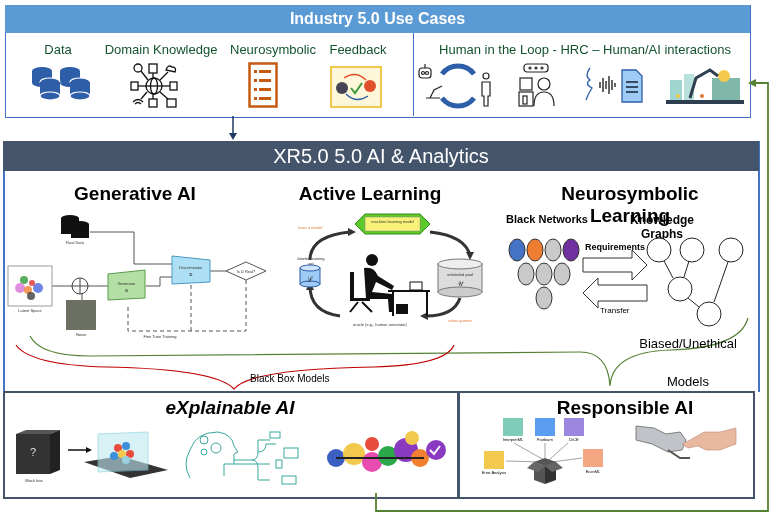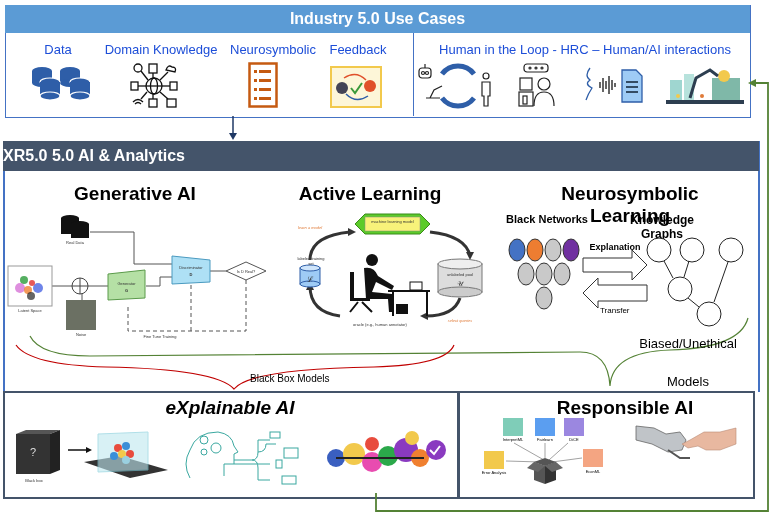--- a/index.html
+++ b/index.html
@@ -1,21 +1,21 @@
 <!DOCTYPE html>
 <html><head>
 <meta charset="utf-8">
 <style>
   html, body { margin:0; padding:0; background:#ffffff; }
   body { width:774px; height:514px; position:relative; overflow:hidden; font-family:"Liberation Sans", sans-serif; }
   .abs { position:absolute; }
   .hdr-blue { background:#5b9bd5; color:#fff; font-weight:bold; font-size:16px; text-align:center; }
-  .hdr-dark { background:#44546a; color:#fff; font-weight:bold; font-size:16px; }
+  .hdr-dark { background:#44546a; color:#fff; font-weight:normal; font-size:20px; text-align:center; }
   .title-b { font-weight:bold; font-size:19px; color:#000; text-align:center; }
-  .lbl { font-size:13px; color:#1d4ed8; text-align:center; }
+  .lbl { font-size:13px; color:#14532d; text-align:center; }
   .small { font-size:4px; color:#333; text-align:center; }
   svg { position:absolute; overflow:visible; }
 </style>
 </head>
 <body>
 
 <div class="abs" style="left:5px;top:5px;width:744px;height:111px;border:1px solid #4472c4;"></div>
 <div class="abs hdr-blue" style="left:5px;top:5px;width:745px;height:28px;line-height:28px;">Industry 5.0 Use Cases</div>
 <div class="abs" style="left:413px;top:33px;width:1px;height:83px;background:#4472c4;"></div>
 
@@ -272,21 +272,21 @@
     <circle cx="680" cy="289" r="12"></circle>
       <circle cx="709" cy="314" r="12"></circle>
   </g>
   <g stroke="#222" stroke-width="1" fill="#222">
     <line x1="664" y1="261" x2="673" y2="278"></line>
       <line x1="689" y1="261" x2="684" y2="277"></line>
     <line x1="728" y1="262" x2="714" y2="302"></line>
       <line x1="688" y1="298" x2="699" y2="307"></line>
   </g>
 </svg>
-<div class="abs" style="left:585px;top:242px;width:60px;font-size:9px;font-weight:bold;text-align:center;">Explanation</div>
+<div class="abs" style="left:585px;top:242px;width:60px;font-size:9px;font-weight:bold;text-align:center;">Requirements</div>
 <div class="abs" style="left:600px;top:306px;width:45px;font-size:8px;font-weight:normal;text-align:left;">Transfer</div>
 
 <svg style="left:0;top:0;" width="774" height="514">
   <path d="M30 336 q10 20 60 20 L580 352 q28 0 30 34 q2 -34 60 -36 q70 -2 78 -32" fill="none" stroke="#548235" stroke-width="1.2"></path>
   <path d="M16 345 q14 20 90 22 q110 2 128 22 q16 -20 140 -22 q72 -2 80 -22" fill="none" stroke="#c00000" stroke-width="1.2"></path>
 </svg>
 <div class="abs" style="left:250px;top:373px;width:120px;font-size:10px;">Black Box Models</div>
 <div class="abs" style="left:628px;top:336px;width:120px;font-size:13px;text-align:center;">Biased/Unethical</div>
 <div class="abs" style="left:628px;top:374px;width:120px;font-size:13px;text-align:center;">Models</div>
 

